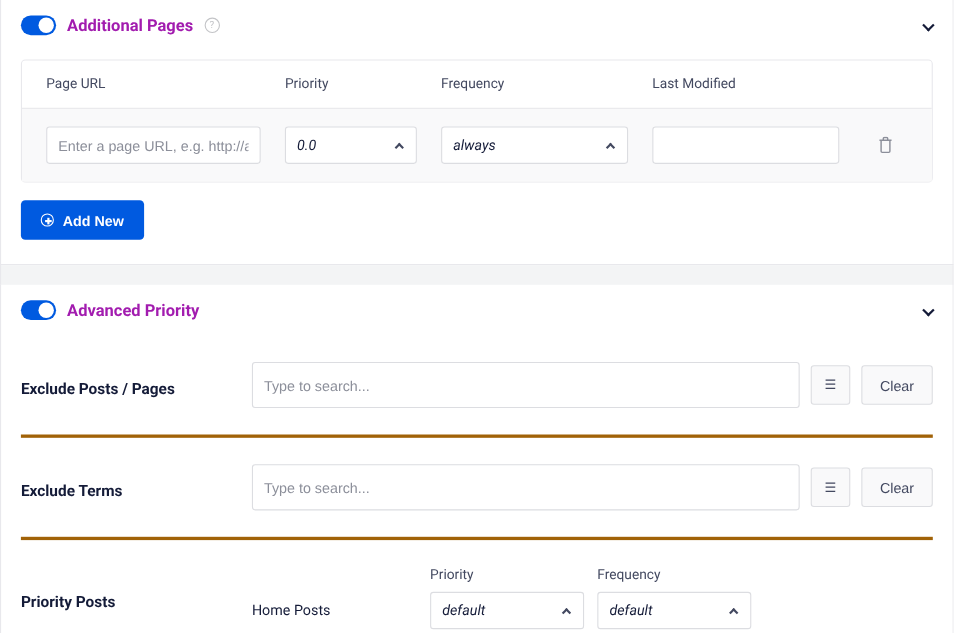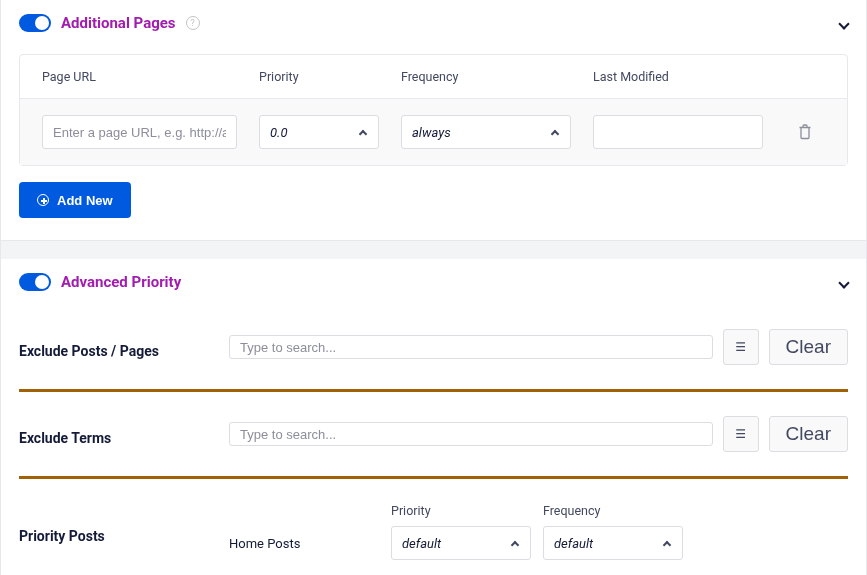--- a/index.html
+++ b/index.html
@@ -167,33 +167,33 @@
     font-size: 14px;
     color: #141b38;
     padding-top: 8px;
   }
   .setting-ctrl { flex: 1; }
   .search-row { display: flex; align-items: center; gap: 10px; }
   .search-input {
     flex: 1;
     border: 1px solid #dcdde1;
     border-radius: 3px;
-    height: 24px;
+    height: 42px;
     padding: 0 10px;
     font-size: 13px;
     color: #141b38;
   }
   .search-input::placeholder { color: #8c8f9a; }
   .icon-btn, .clear-btn {
     height: 36px;
     border: 1px solid #dcdde1;
     background: #f9f9fa;
     border-radius: 3px;
     color: #434960;
-    font-size: 19px;
+    font-size: 13px;
     display: flex;
     align-items: center;
     justify-content: center;
     cursor: pointer;
   }
   .icon-btn { width: 36px; font-size: 12px; }
   .clear-btn { padding: 0 16px; }
   .hint {
     font-size: 12px;
     color: #8c8f9a;

